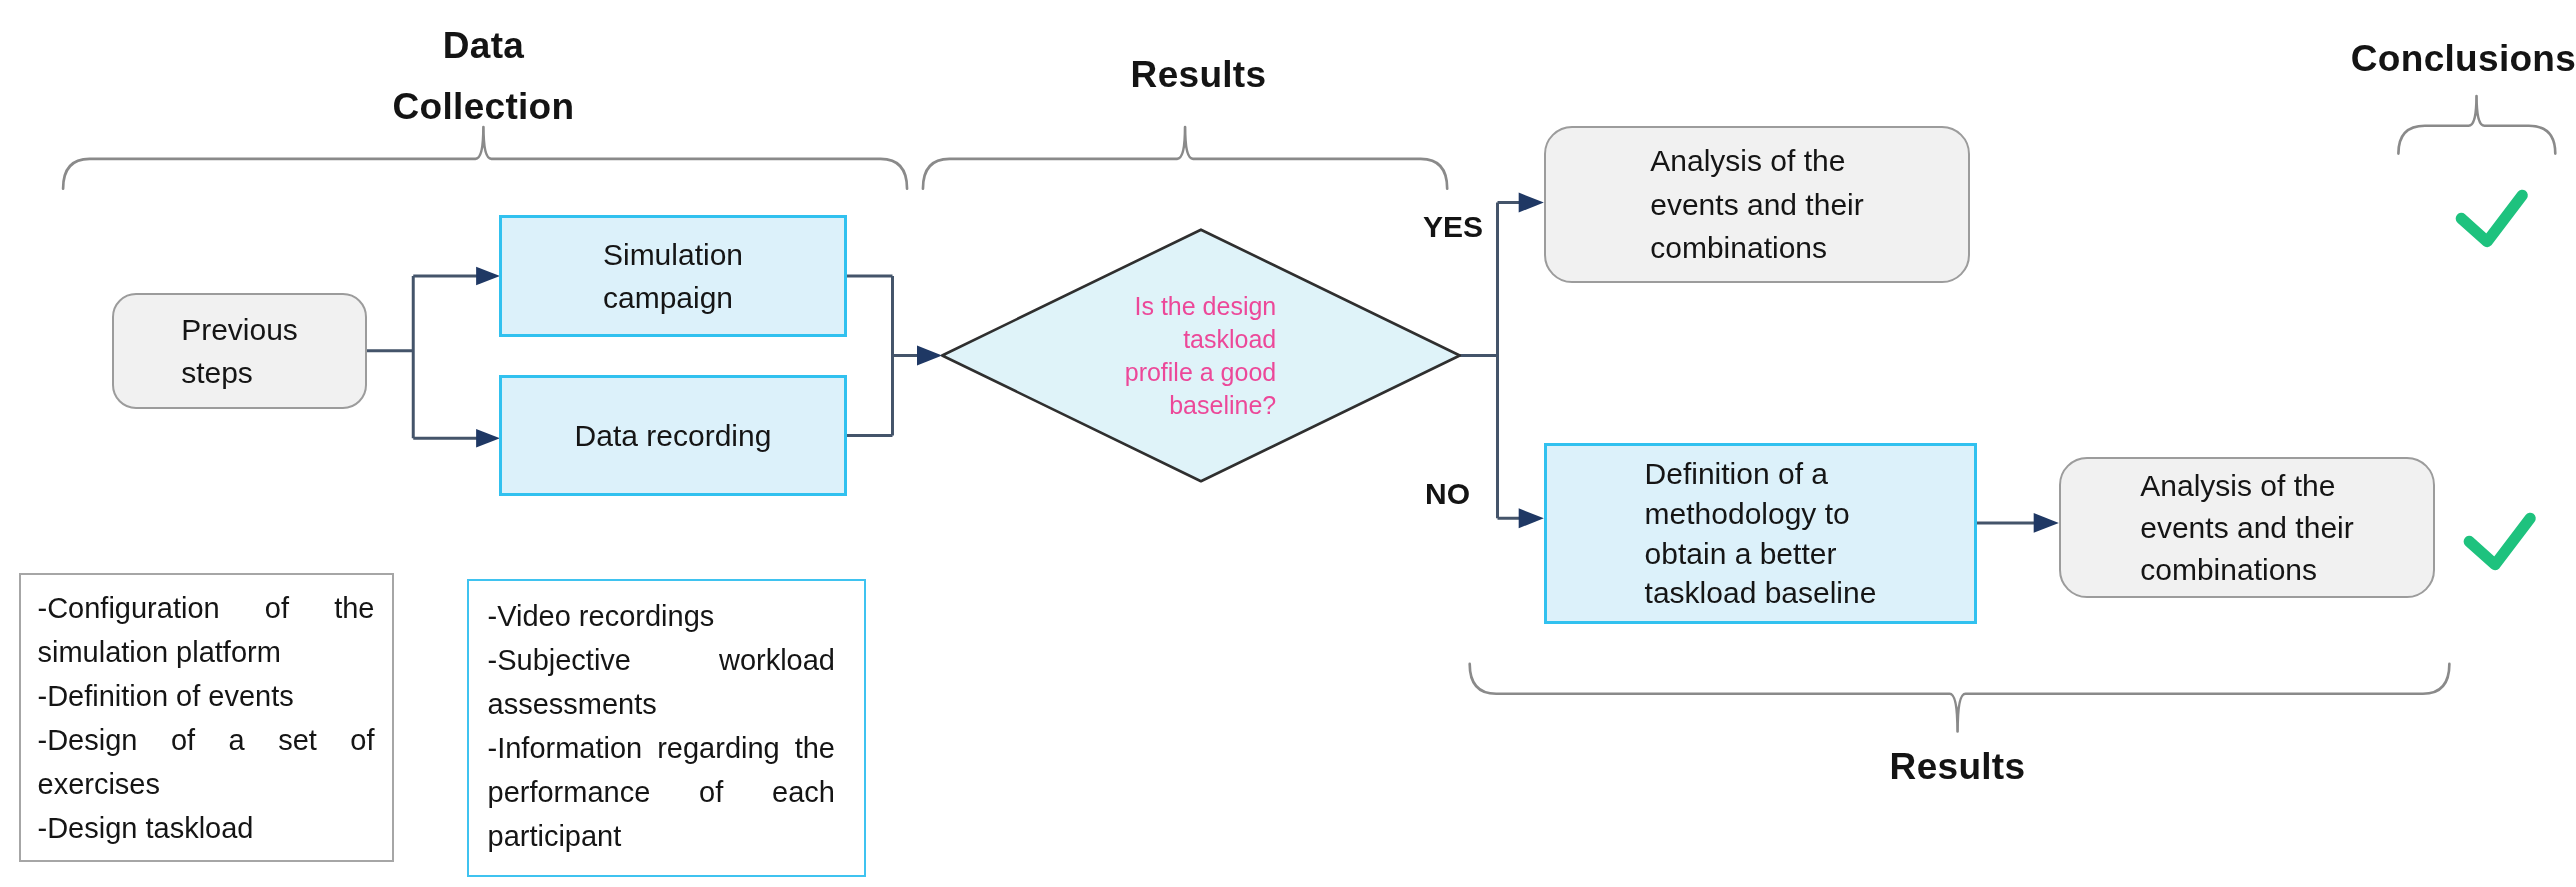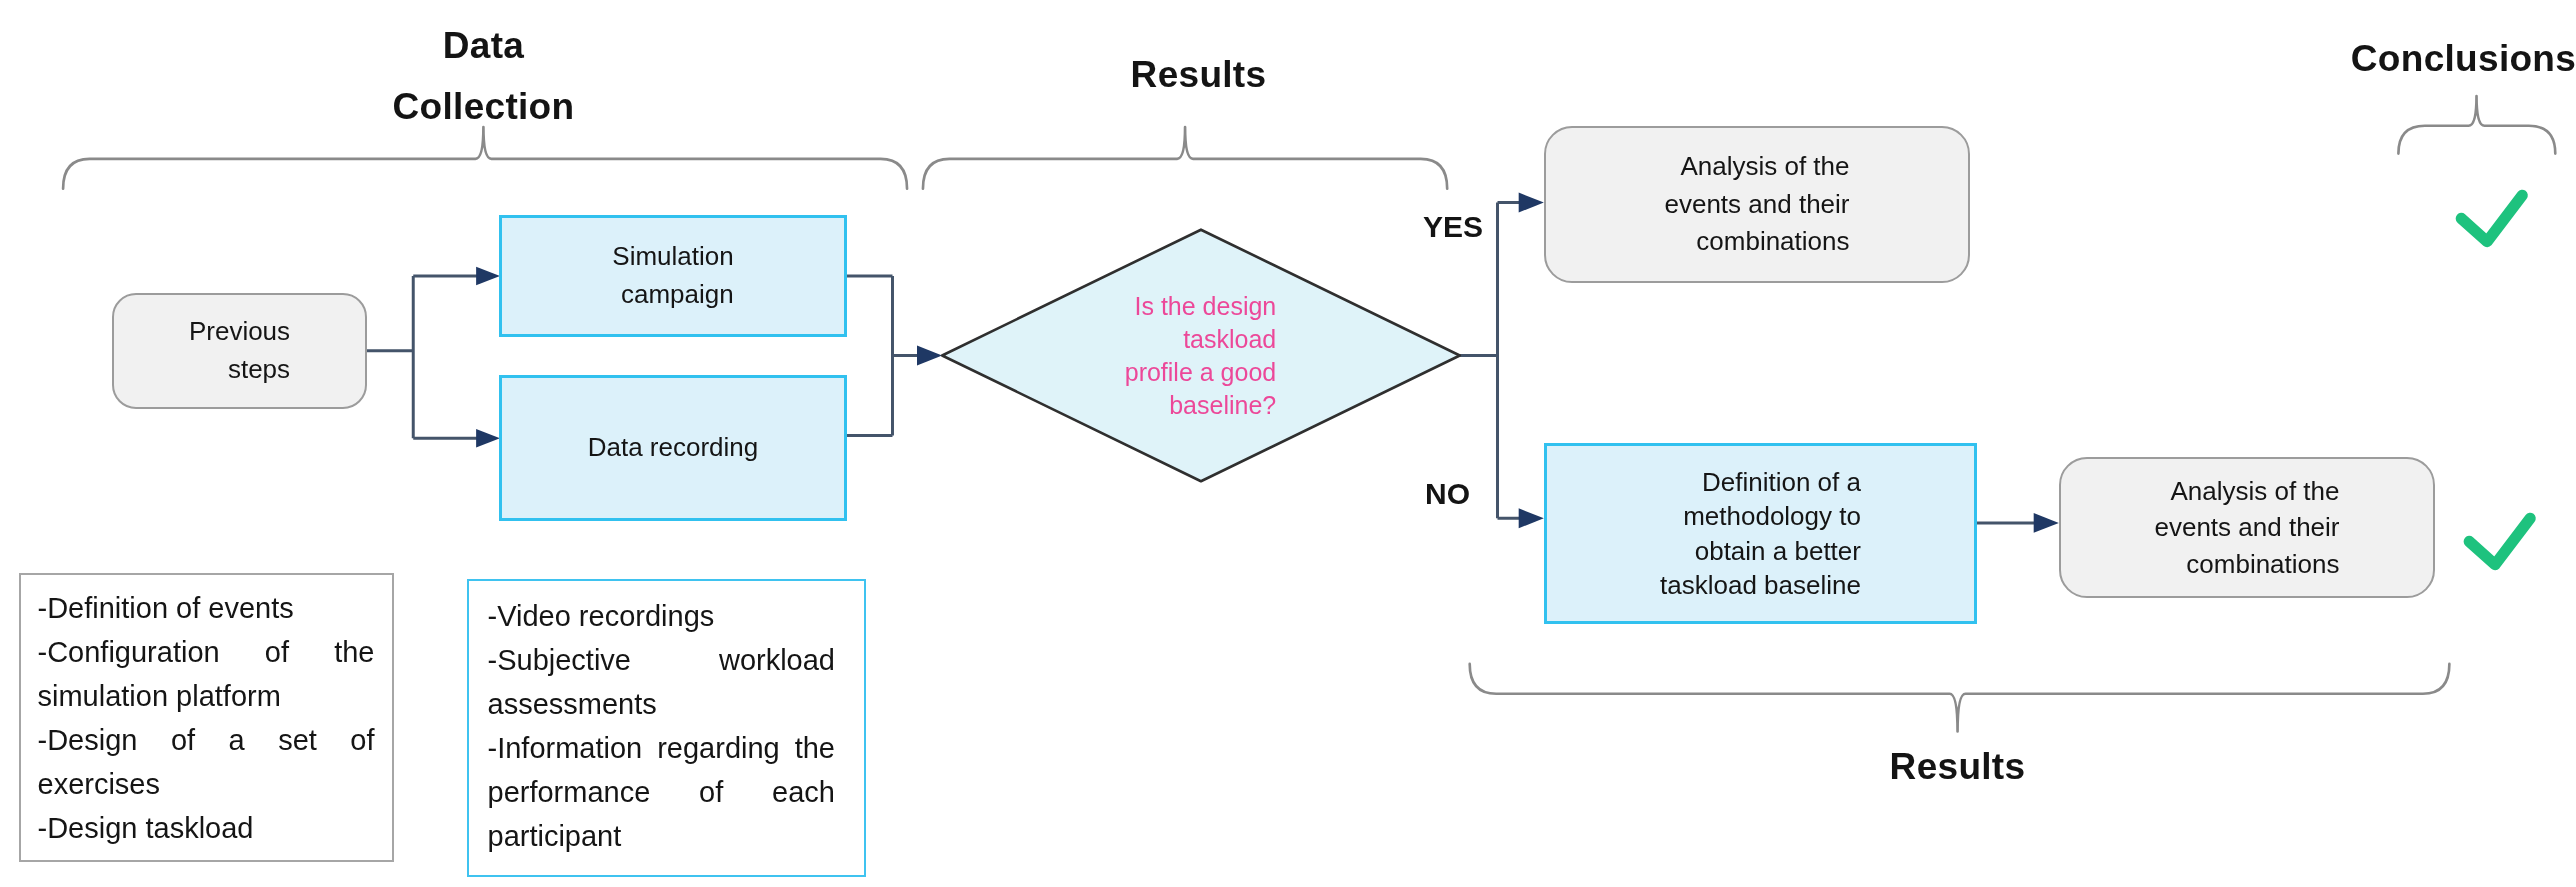--- a/index.html
+++ b/index.html
@@ -11,21 +11,21 @@
   #wires{position:absolute;left:0;top:0;width:2576px;height:887px;}
   .section-title{
     position:absolute;font-weight:bold;font-size:37px;line-height:61px;
     text-align:center;white-space:pre-line;color:#141414;letter-spacing:0.3px;
   }
   .branch-label{
     position:absolute;font-weight:bold;font-size:30px;line-height:30px;color:#141414;
   }
   .node{
     position:absolute;box-sizing:border-box;display:flex;align-items:center;justify-content:center;
-    text-align:right;font-size:26px;line-height:1.45;white-space:pre-line;color:#151515;
+    text-align:left;font-size:30px;line-height:1.45;white-space:pre-line;color:#151515;
   }
   .node-rounded{background:#F1F1F1;border:2.6px solid #9C9C9C;border-radius:28px;}
   .node-blue{background:#DCF1FA;border:3.3px solid #31C1EF;}
   .decision-text{
     position:absolute;display:flex;align-items:center;justify-content:center;text-align:right;
     font-size:25px;line-height:1.32;white-space:pre-line;color:#ec4899;
   }
   .note{
     position:absolute;box-sizing:border-box;background:#ffffff;
     font-size:29px;line-height:44px;color:#151515;text-align:justify;
@@ -80,43 +80,43 @@
 
   <div class="branch-label" style="left:1423px;top:212px;">YES</div>
   <div class="branch-label" style="left:1425px;top:479px;">NO</div>
 
   <div class="node node-rounded" style="left:76px;top:293px;width:255px;height:116px;border-radius:24px;margin-left:36px;">Previous
 steps</div>
 
   <div class="node node-blue" style="left:499px;top:215px;width:348px;height:122px;">Simulation
 campaign</div>
 
-  <div class="node node-blue" style="left:499px;top:375px;width:348px;height:146px;">Data recording</div>
+  <div class="node node-blue" style="left:499px;top:375px;width:348px;height:121px;">Data recording</div>
 
   <div class="decision-text" style="left:1002px;top:275px;width:397px;height:162px;">Is the design
 taskload
 profile a good
 baseline?</div>
 
   <div class="node node-rounded" style="left:1544px;top:126px;width:426px;height:157px;">Analysis of the
 events and their
 combinations</div>
 
   <div class="node node-blue" style="left:1544px;top:434px;width:433px;height:181px;line-height:1.32;margin-top:9px;">Definition of a
 methodology to
 obtain a better
 taskload baseline</div>
 
   <div class="node node-rounded" style="left:2059px;top:457px;width:376px;height:141px;line-height:1.4;">Analysis of the
 events and their
 combinations</div>
 
   <div class="note note-grey" style="left:18.5px;top:573px;width:375px;height:289px;">
+      <div class="note-item">-Configuration of the simulation platform</div>
       <div class="note-item">-Definition of events</div>
-      <div class="note-item">-Configuration of the simulation platform</div>
       <div class="note-item">-Design of a set of exercises</div>
       <div class="note-item">-Design taskload</div>
     </div>
 
   <div class="note note-cyan" style="left:467px;top:579px;width:399px;height:298px;">
       <div class="note-item">-Video recordings</div>
       <div class="note-item">-Subjective workload assessments</div>
       <div class="note-item">-Information regarding the performance of each participant</div>
     </div>
 

